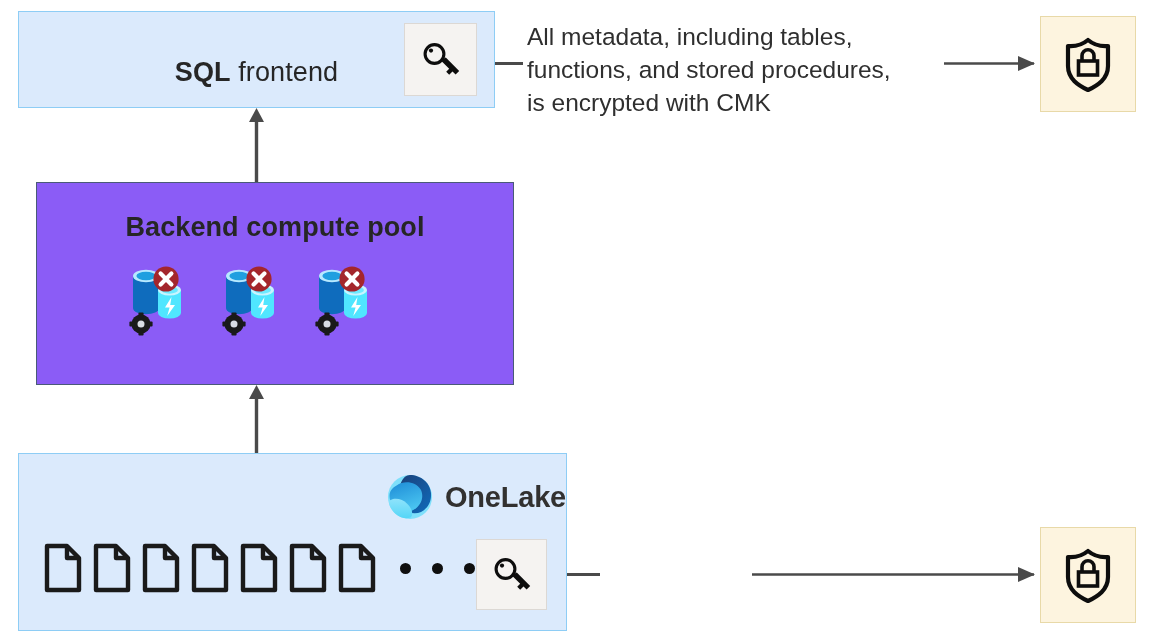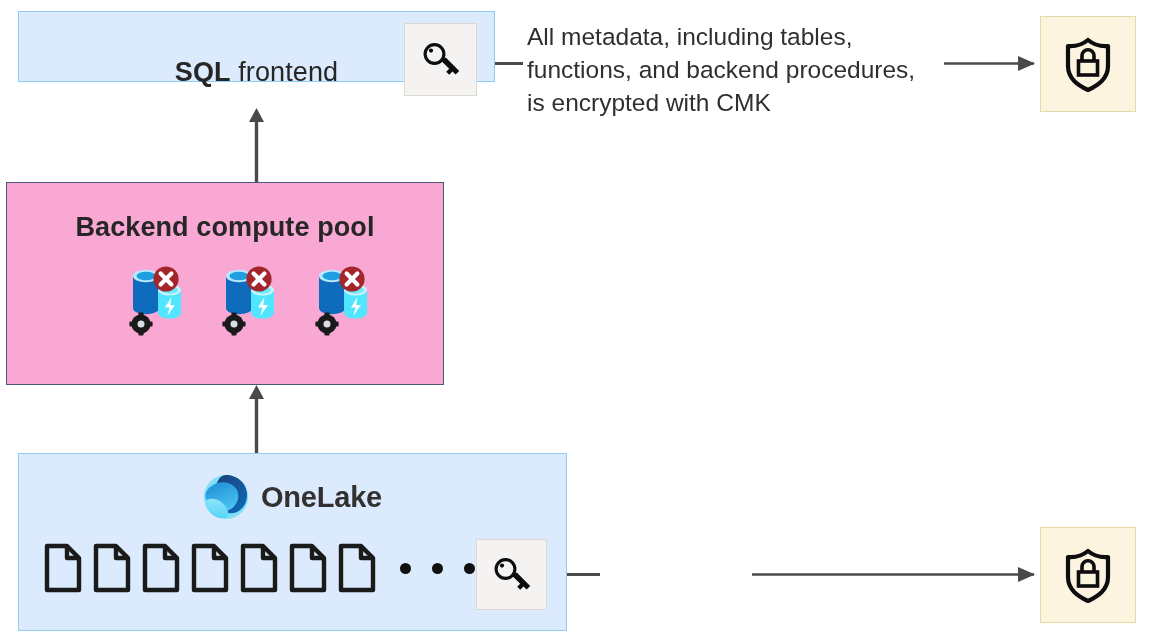--- a/index.html
+++ b/index.html
@@ -23,30 +23,30 @@
 
   
   .box {
     position: absolute;
     box-sizing: border-box;
   }
   .box-sql {
     left: 18px;
     top: 11px;
     width: 477px;
-    height: 71px;
+    height: 97px;
     background: #dbeafc;
     border: 1px solid #8ecdf5;
   }
   .box-backend {
-    left: 6px;
+    left: 36px;
     top: 182px;
-    width: 438px;
+    width: 478px;
     height: 203px;
-    background: #f9a8d4;
+    background: #8b5cf6;
     border: 1px solid #4a5a78;
   }
   .box-onelake {
     left: 18px;
     top: 453px;
     width: 549px;
     height: 178px;
     background: #dbeafc;
     border: 1px solid #8ecdf5;
   }
@@ -166,21 +166,21 @@
   }
 
   
   .onelake-head {
     position: absolute;
     left: 0;
     top: 20px;
     width: 100%;
     display: flex;
     align-items: center;
-    justify-content: center;
+    justify-content: flex-end;
     gap: 12px;
   }
   .onelake-logo {
     width: 46px;
     height: 46px;
     flex: 0 0 auto;
   }
   .onelake-label {
     font-size: 29px;
     font-weight: 700;
@@ -272,21 +272,21 @@
     <svg width="46" height="46" viewBox="0 0 46 46">
       <g fill="none" stroke="#0d0d0d" stroke-width="3.1">
         <circle cx="16.5" cy="17" r="9.4"></circle>
       </g>
       <circle cx="13" cy="13.6" r="2.1" fill="#0d0d0d"></circle>
       <path d="M22.6 23.2 L31.2 31.8 L28.2 34.8 L31.2 37.8 L34.5 34.5 L37.6 37.6 L41.2 34 L27.8 20.6 Z" fill="#0d0d0d"></path>
     </svg>
   </div>
 
   <div class="annot annot-sql">All metadata, including tables,
-functions, and backend procedures,
+functions, and stored procedures,
 is encrypted with CMK</div>
 
   <div class="box box-backend">
     <div class="box-title">Backend compute pool</div>
   </div>
 
   <div class="compute-row">
 
     <div class="compute-icon">
       <svg width="73" height="80" viewBox="0 0 73 80">

